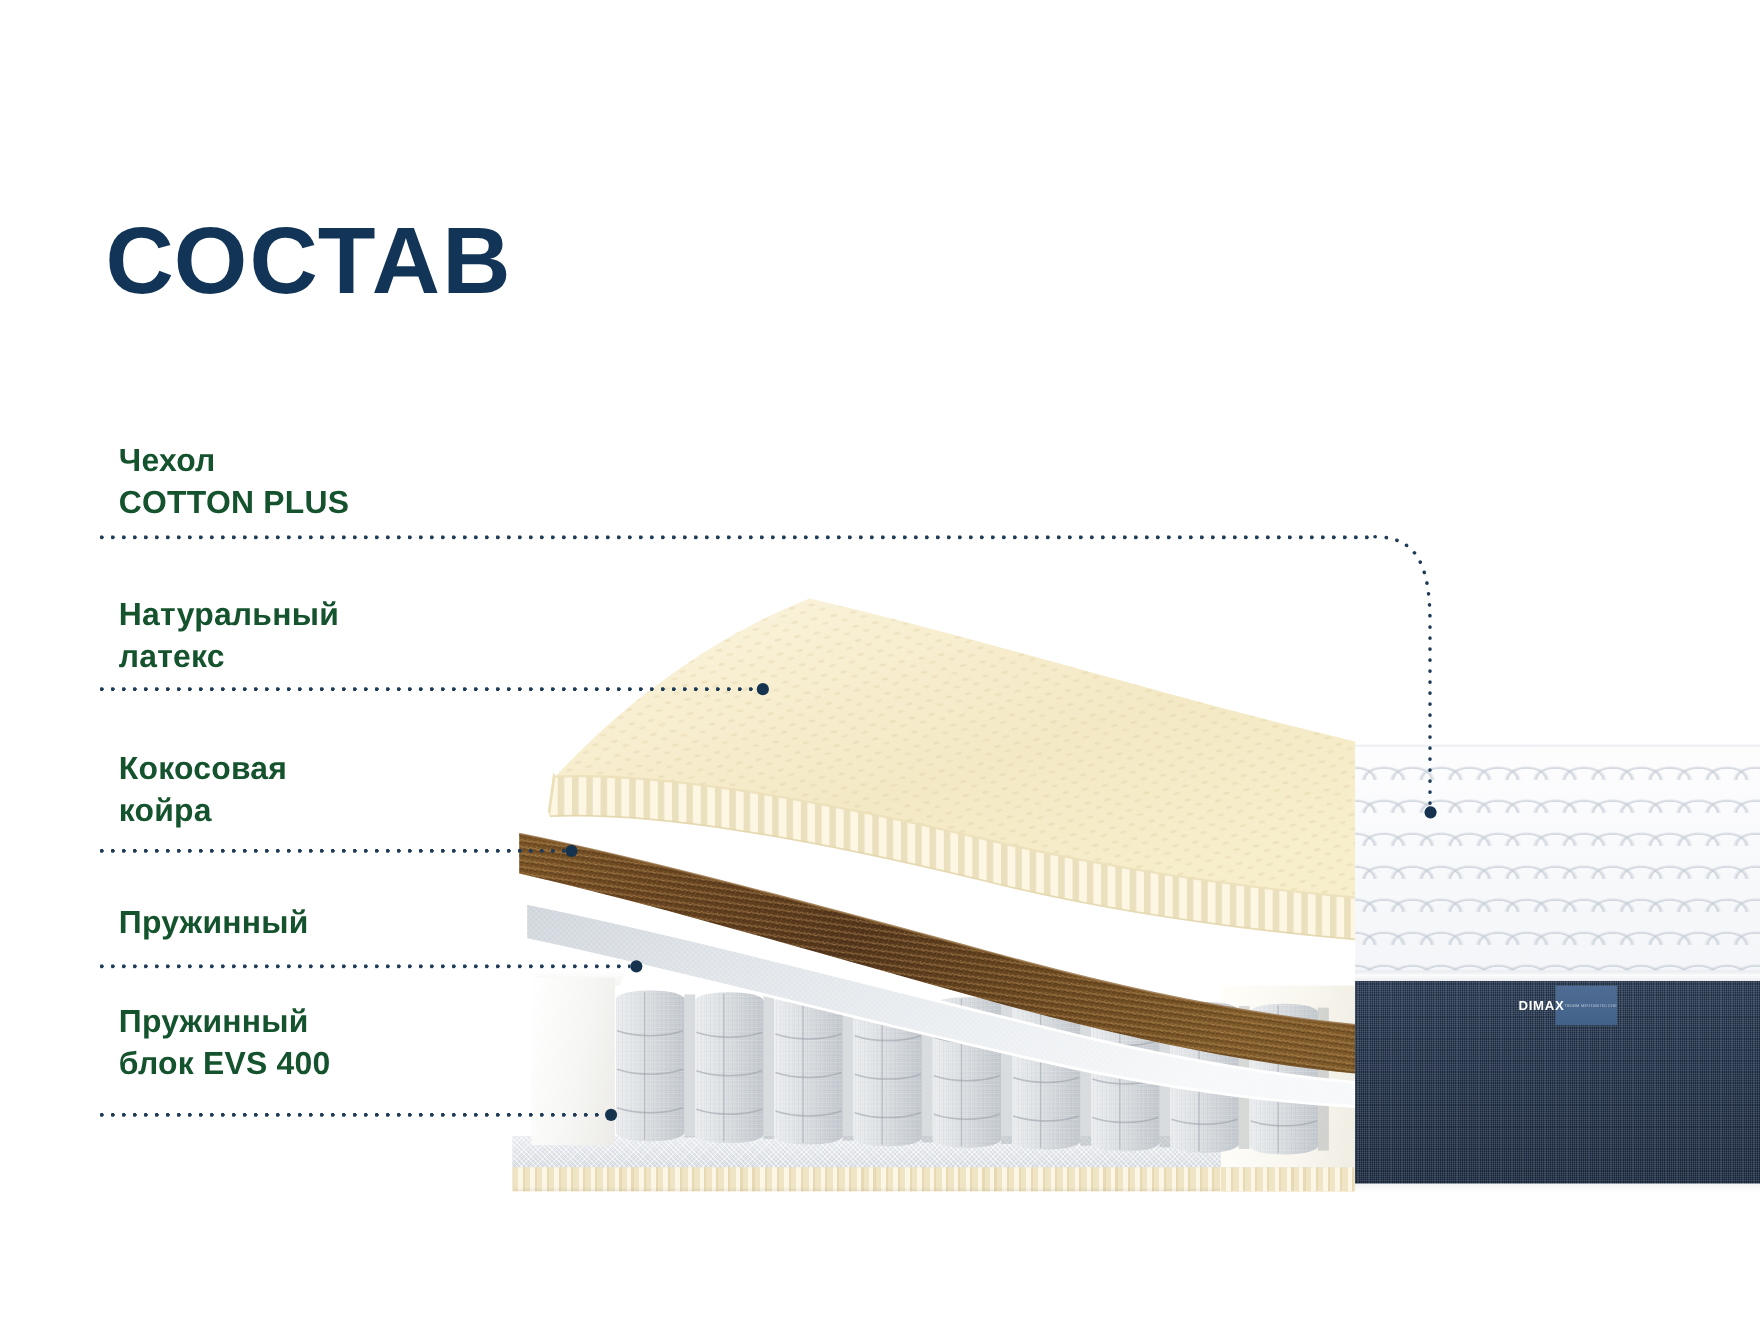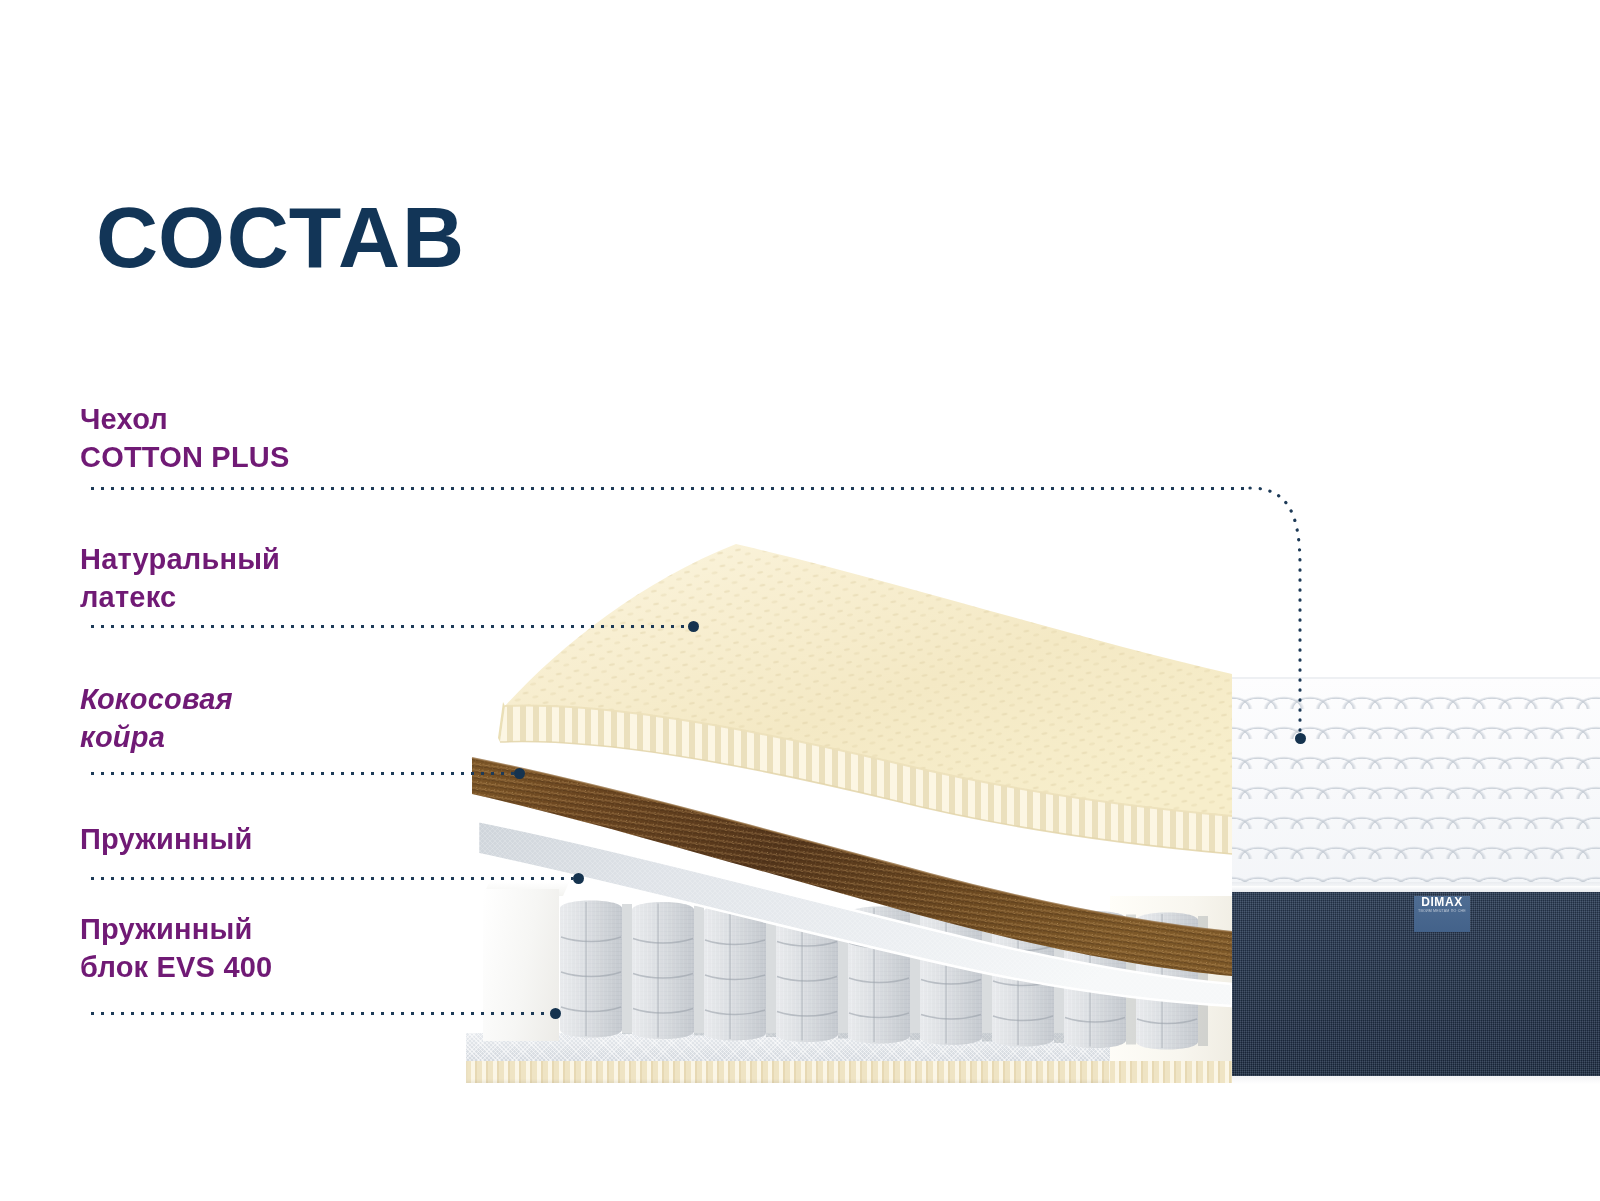--- a/index.html
+++ b/index.html
@@ -32,31 +32,31 @@
     font-weight: 700;
     letter-spacing: 2px;
     color: #123557;
     line-height: 1;
     white-space: nowrap;
   }
 
   
   .legend-item {
     position: absolute;
-    left: 80px;
-    color: #701a75;
+    left: 108px;
+    color: #14532d;
     font-size: 29px;
     font-weight: 700;
     line-height: 1.32;
     white-space: pre-line;
     letter-spacing: 0.2px;
   }
   .legend-item.l0 { top: 384px; }
   .legend-item.l1 { top: 524px; }
-  .legend-item.l2 { top: 664px; font-style: italic; }
+  .legend-item.l2 { top: 664px; }
   .legend-item.l3 { top: 804px; }
   .legend-item.l4 { top: 894px; }
 
   
   .leader {
     position: absolute;
     height: 5px;
     background-image: radial-gradient(circle at 2.5px 2.5px, #1d3a57 1.6px, rgba(0,0,0,0) 1.9px);
     background-size: 10px 5px;
     background-repeat: repeat-x;
@@ -134,23 +134,23 @@
     background: linear-gradient(180deg, #f2f3f5, #ffffff);
   }
   .dimax-badge {
     position: absolute;
     left: 1414px;
     top: 880px;
     width: 56px;
     height: 36px;
     background: linear-gradient(180deg, #4f6d93 0%, #43628a 100%);
     display: flex;
-    flex-direction: column;
+    flex-direction: row;
     align-items: center;
-    justify-content: flex-start;
+    justify-content: flex-end;
   }
   .dimax-badge .dimax-name {
     color: #ffffff;
     font-size: 12px;
     font-weight: 700;
     letter-spacing: 0.6px;
     line-height: 1;
   }
   .dimax-badge .dimax-sub {
     color: rgba(255,255,255,0.62);

